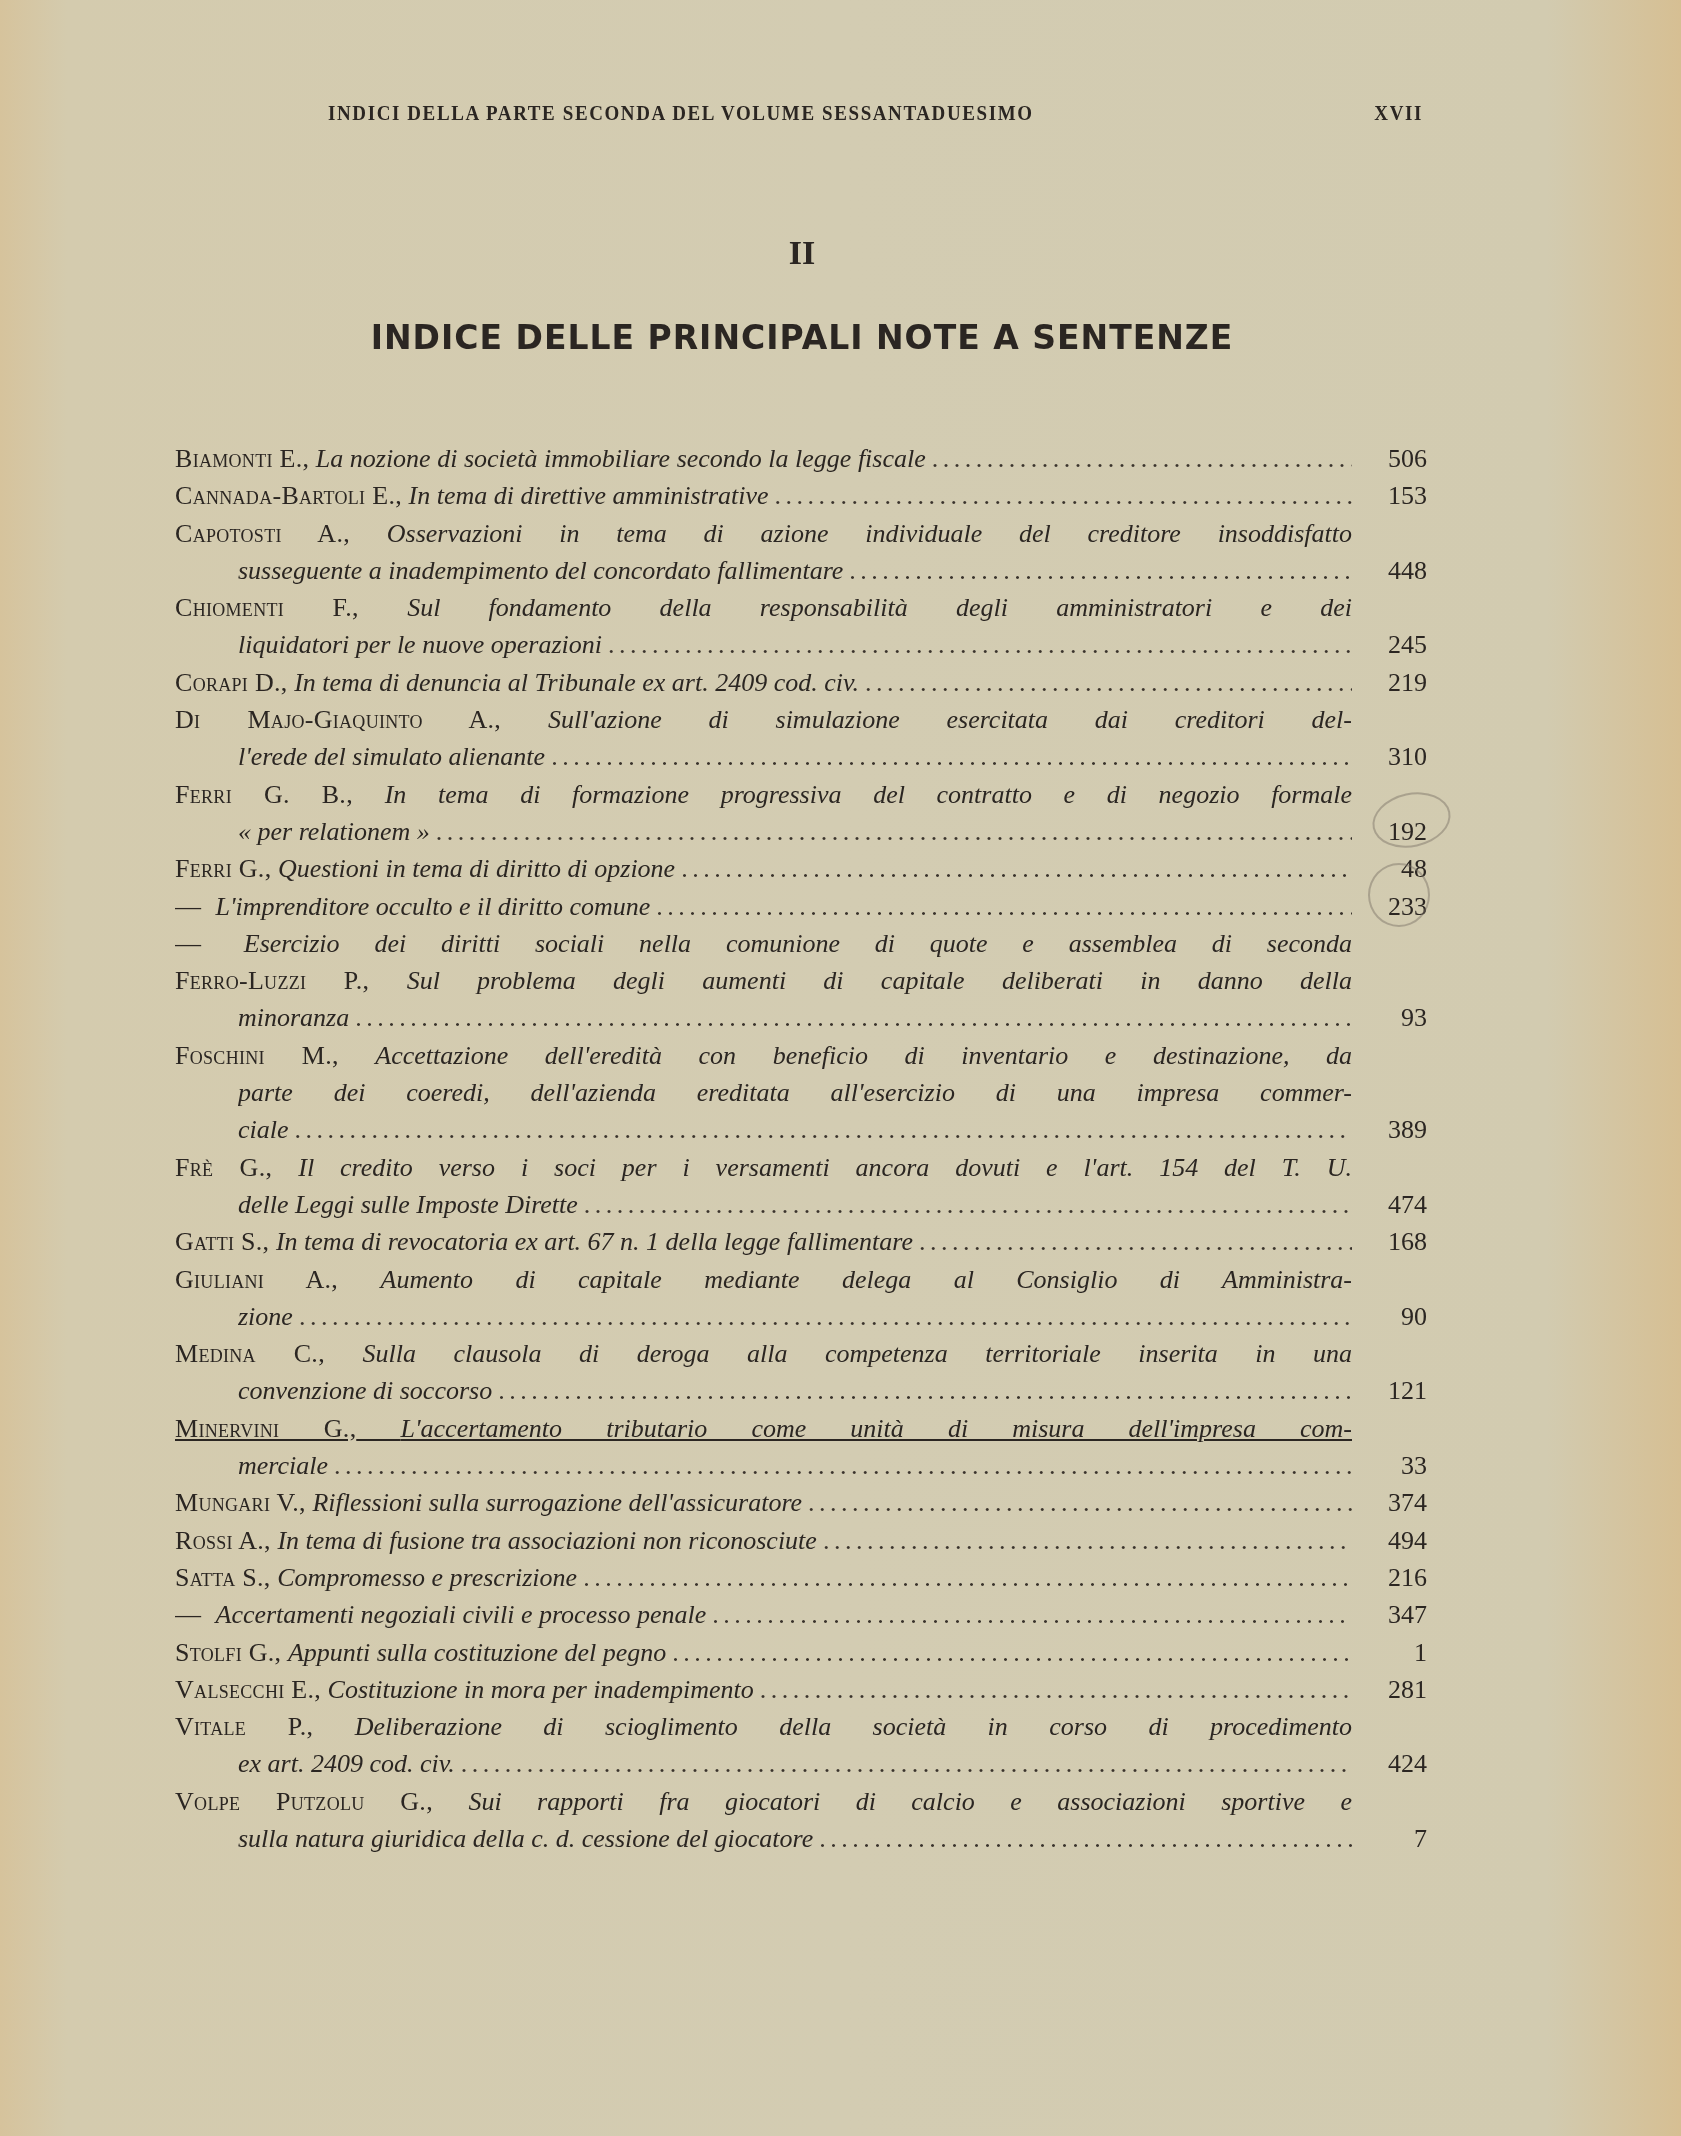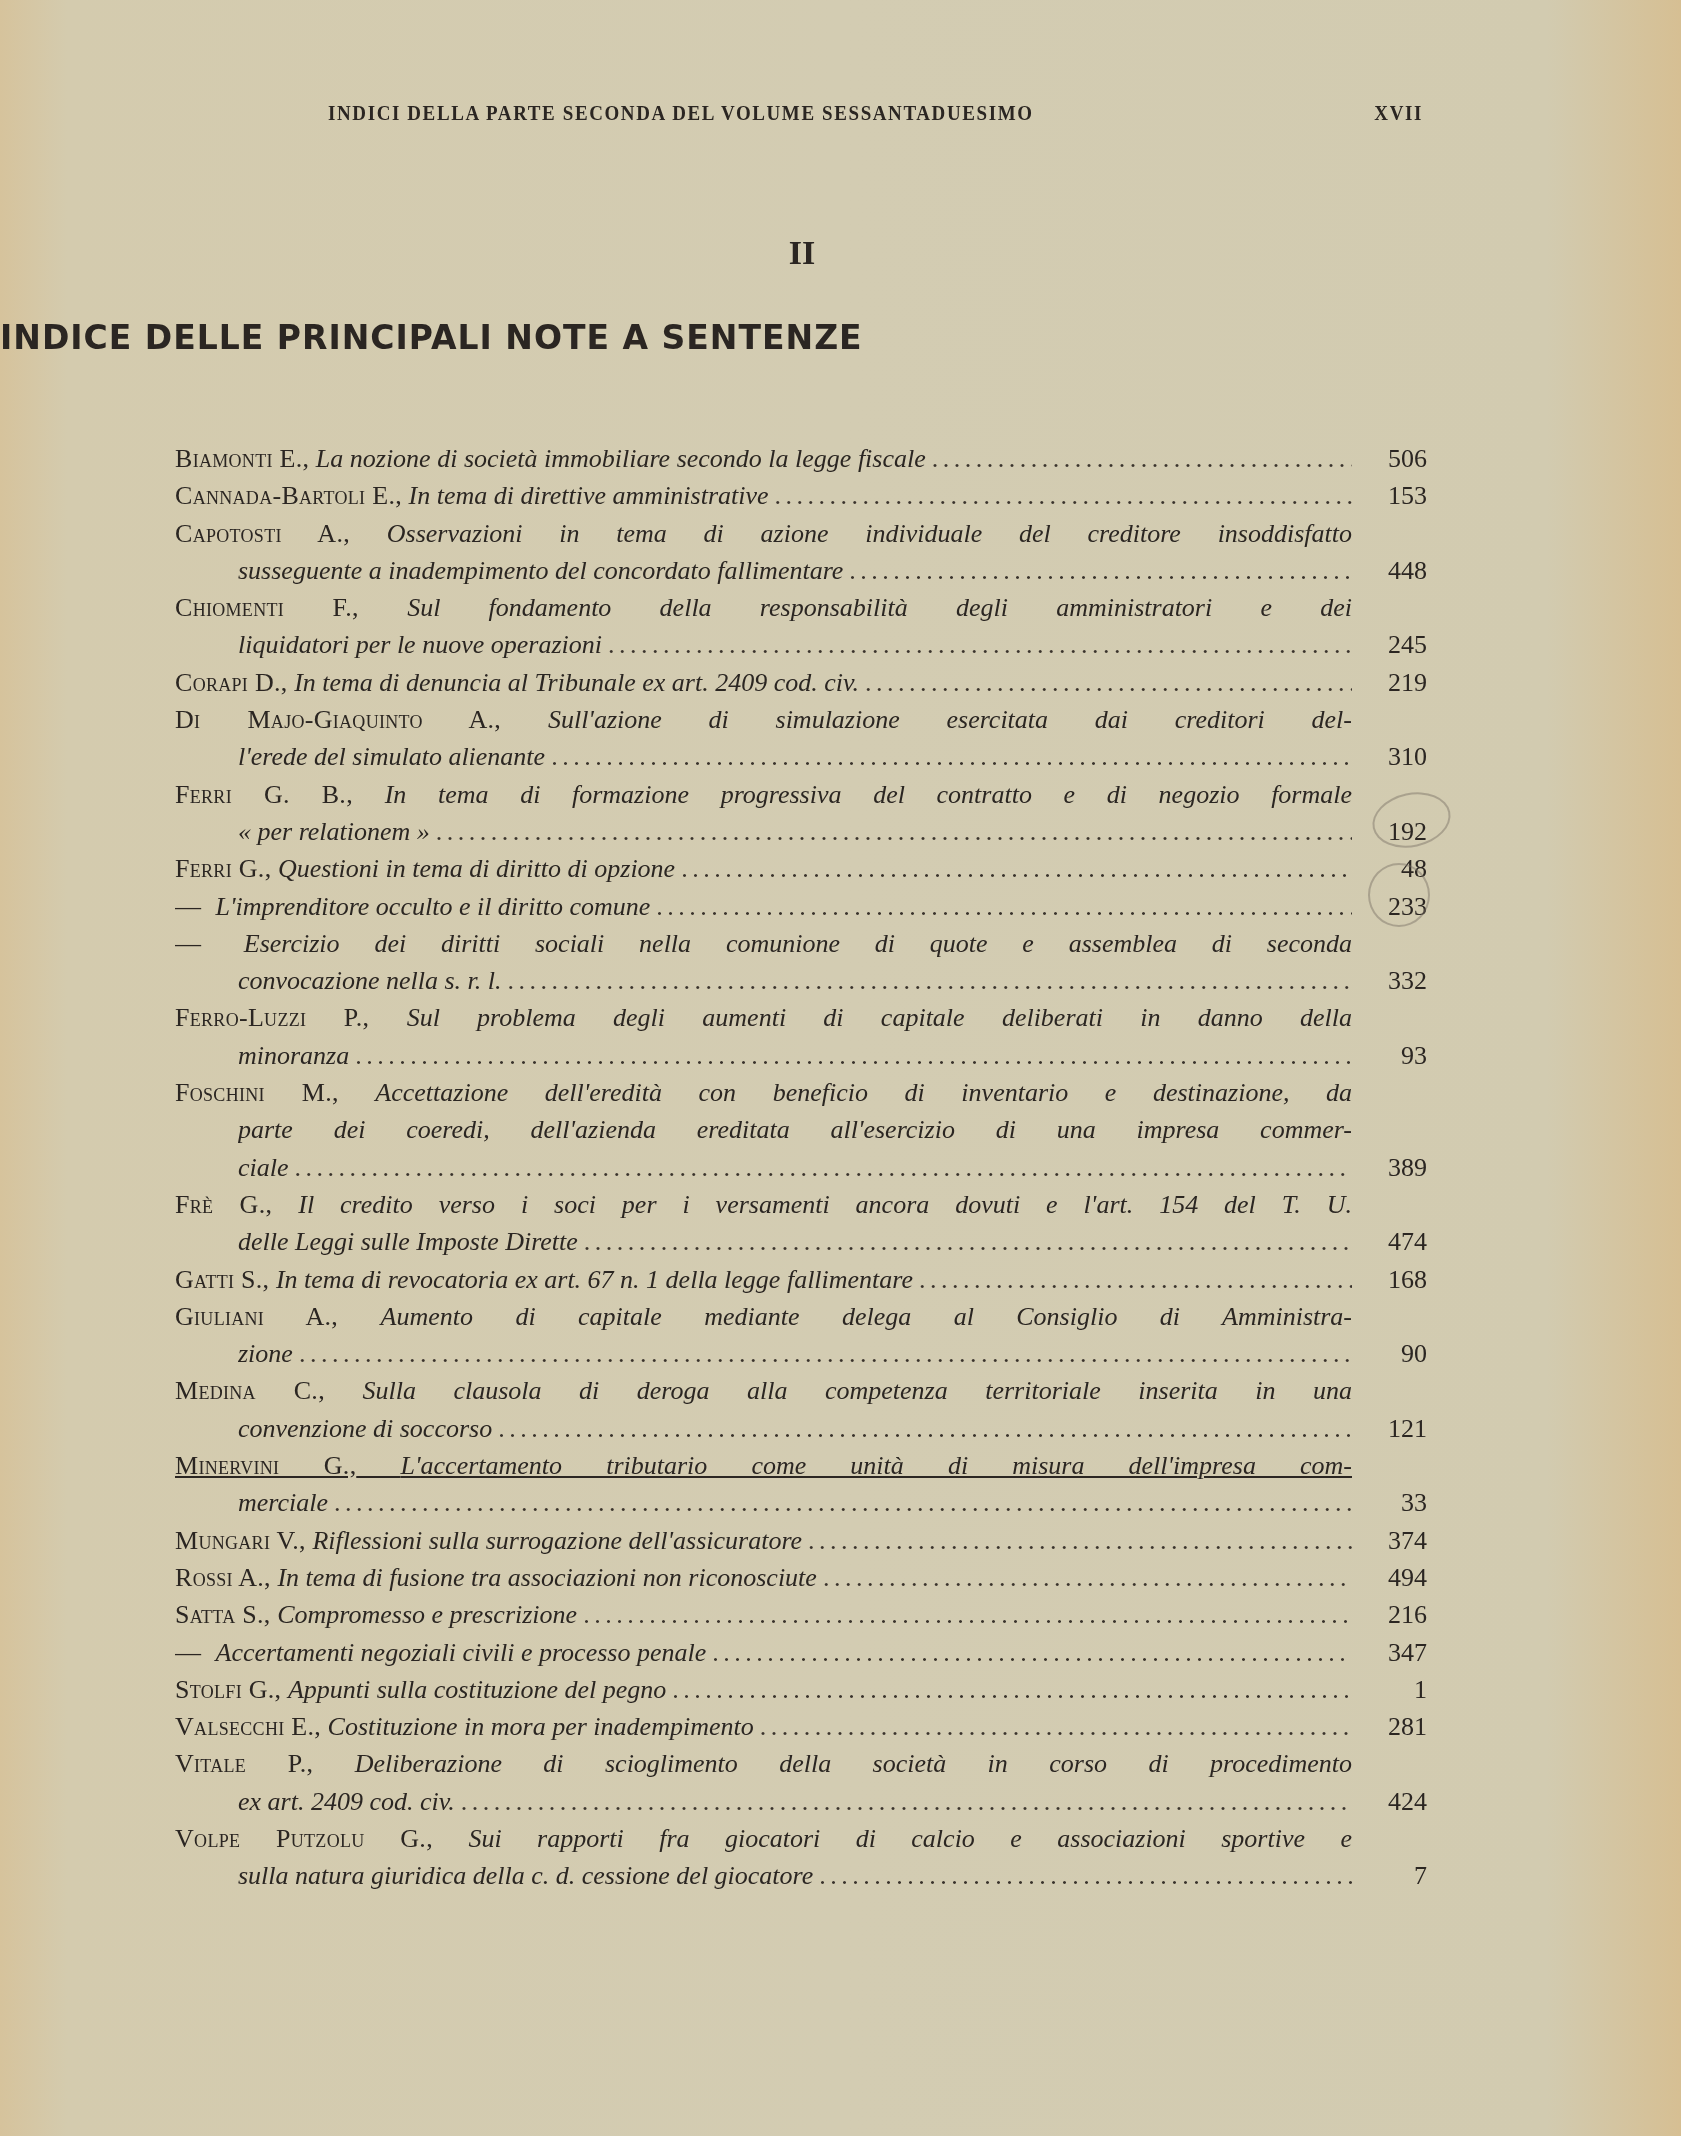--- a/index.html
+++ b/index.html
@@ -14,21 +14,21 @@
     position: absolute; top: 103px; left: 328px; width: 1095px;
     display: flex; justify-content: space-between;
     font-size: 19px; font-weight: bold; letter-spacing: 1.6px;
     transform: scaleY(1.05);
   }
   .section-num {
     position: absolute; top: 234px; left: 0; width: 1604px; text-align: center;
     font-size: 34px; font-weight: bold; font-family: Liberation Serif, serif;
   }
   .section-title {
-    position: absolute; top: 318px; left: 0; width: 1604px; text-align: left;
+    position: absolute; top: 318px; left: 0; width: 1604px; text-align: center;
     font-size: 33px; font-weight: bold; font-family: "DejaVu Sans", sans-serif;
     letter-spacing: 1px;
   }
   .entries {
     position: absolute; top: 440px; left: 175px; width: 1252px;
   }
   .entry { position: relative; }
   .line {
     height: 37.3px; line-height: 37.3px; font-size: 26px;
     display: flex; align-items: flex-start; white-space: nowrap;
@@ -142,25 +142,20 @@
         <span class="txt"><span class="dash">—</span> <span class="title">L'imprenditore occulto e il diritto comune</span></span>
         <span class="leader"></span>
         <span class="page-num">233</span>
       </div>
     </div>
     <div class="entry">
       <div class="line">
         <span class="txt" style="flex: 1 1 0%; text-align: justify; text-align-last: justify;"><span class="dash">—</span> <span class="title">Esercizio dei diritti sociali nella comunione di quote e assemblea di seconda</span></span>
         <span class="page-num"></span>
       </div>
-      <div class="line cont">
-        <span class="txt"><span class="title">convocazione nella s. r. l.</span></span>
-        <span class="leader"></span>
-        <span class="page-num">332</span>
-      </div>
     </div>
     <div class="entry">
       <div class="line">
         <span class="txt" style="flex: 1 1 0%; text-align: justify; text-align-last: justify;"><span class="author">Ferro-Luzzi P.,</span> <span class="title">Sul problema degli aumenti di capitale deliberati in danno della</span></span>
         <span class="page-num"></span>
       </div>
       <div class="line cont">
         <span class="txt"><span class="title">minoranza</span></span>
         <span class="leader"></span>
         <span class="page-num">93</span>

